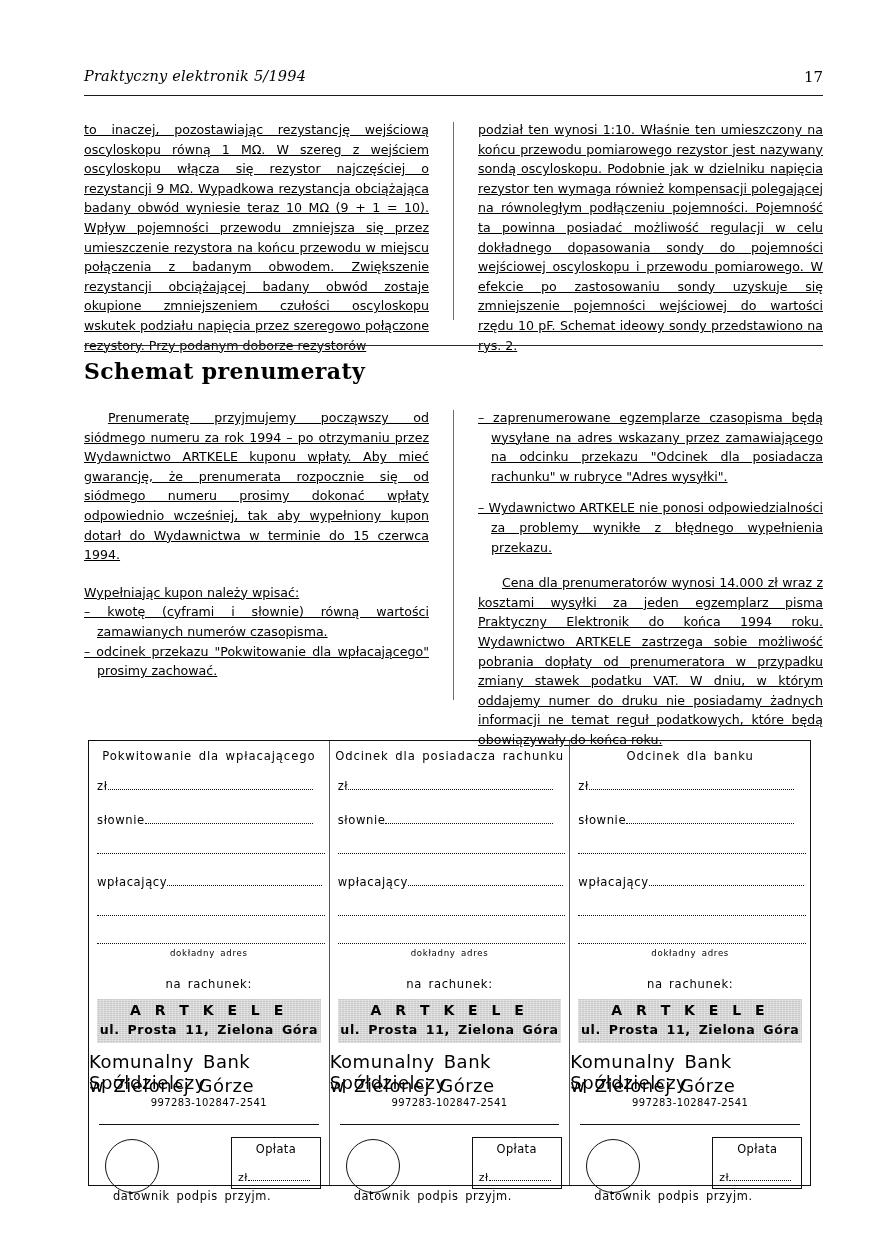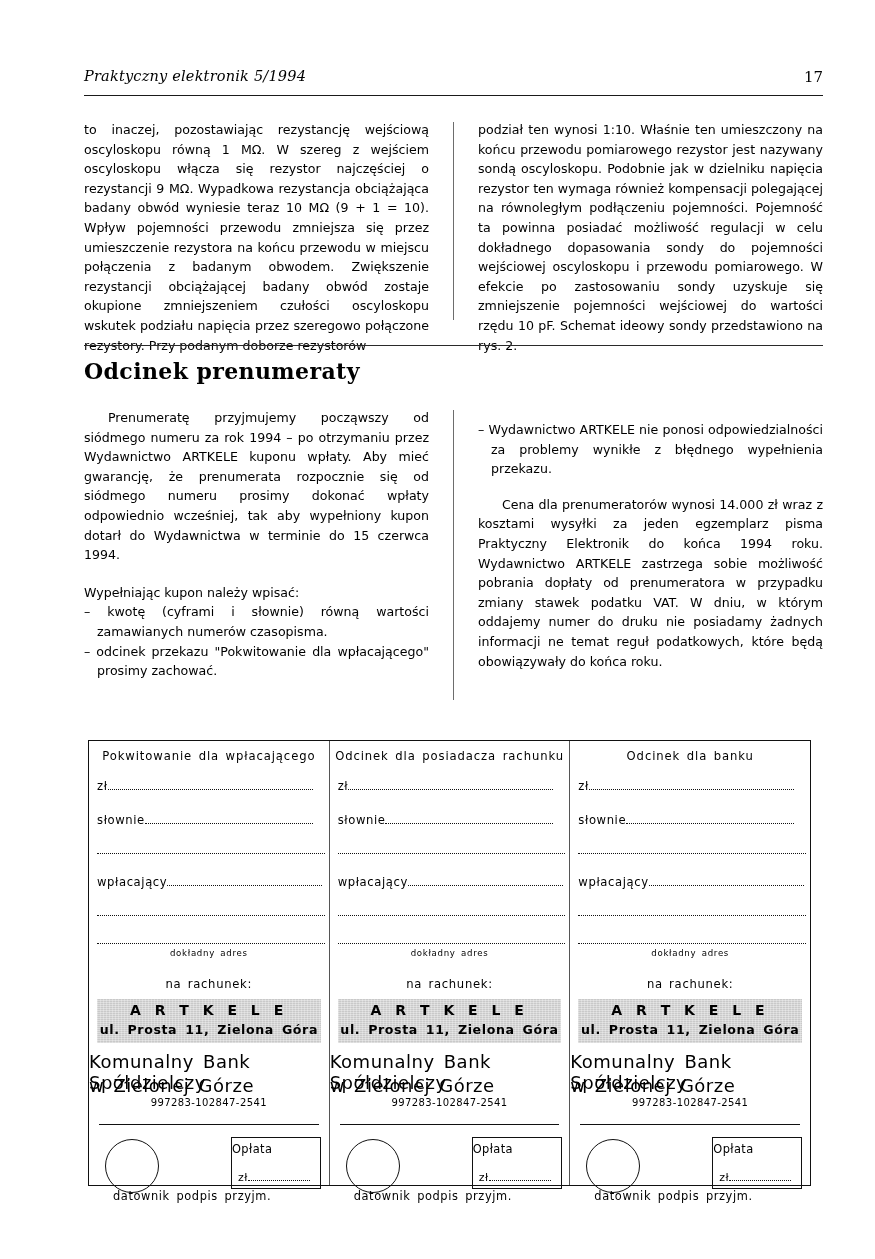--- a/index.html
+++ b/index.html
@@ -60,20 +60,21 @@
   
   .cols {
     position: absolute;
     left: 68px;
     width: 739px;
     display: flex;
     justify-content: space-between;
   }
   .col {
     width: 345px;
+    text-decoration: underline;
   }
   .col-divider {
     position: absolute;
     width: 0;
     border-left: 0.8px solid #6d6d6d;
   }
 
   p.body {
     margin: 0;
     font-size: 12.6px;
@@ -254,20 +255,21 @@
   }
   .fee-box {
     position: absolute;
     border: 1.4px solid #111111;
     box-sizing: border-box;
   }
   .fee-label {
     position: absolute;
     left: 0; right: 0;
     top: 4px;
+    text-align: center;
     font-size: 11.4px;
     letter-spacing: 0.4px;
   }
   .fee-zl {
     position: absolute;
     left: 6px;
     right: 5px;
     bottom: 4px;
     font-size: 11px;
     letter-spacing: 0.5px;
@@ -302,32 +304,33 @@
     <div class="col">
       <p class="body">to inaczej, pozostawiając rezystancję wejściową oscyloskopu równą 1 MΩ. W szereg z wejściem oscyloskopu włącza się rezystor najczęściej o rezystancji 9 MΩ. Wypadkowa rezystancja obciążająca badany obwód wyniesie teraz 10 MΩ (9 + 1 = 10). Wpływ pojemności przewodu zmniejsza się przez umieszczenie rezystora na końcu przewodu w miejscu połączenia z badanym obwodem. Zwiększenie rezystancji obciążającej badany obwód zostaje okupione zmniejszeniem czułości oscyloskopu wskutek podziału napięcia przez szeregowo połączone rezystory. Przy podanym doborze rezystorów</p>
     </div>
     <div class="col">
       <p class="body">podział ten wynosi 1:10. Właśnie ten umieszczony na końcu przewodu pomiarowego rezystor jest nazywany sondą oscyloskopu. Podobnie jak w dzielniku napięcia rezystor ten wymaga również kompensacji polegającej na równoległym podłączeniu pojemności. Pojemność ta powinna posiadać możliwość regulacji w celu dokładnego dopasowania sondy do pojemności wejściowej oscyloskopu i przewodu pomiarowego. W efekcie po zastosowaniu sondy uzyskuje się zmniejszenie pojemności wejściowej do wartości rzędu 10 pF. Schemat ideowy sondy przedstawiono na rys. 2.</p>
     </div>
   </div>
   <div class="col-divider" style="left:437px; top:122px; height:198px;"></div>
 
   <div class="rule-section" style="top:345px;"></div>
-  <div class="section-title" style="top:358px;">Odcinek prenumeraty</div>
+  <div class="section-title" style="top:358px;">Schemat prenumeraty</div>
 
   <div class="cols" style="top:408px;">
 
     <div class="col">
       <p class="body indent">Prenumeratę przyjmujemy począwszy od siódmego numeru za rok 1994 – po otrzymaniu przez Wydawnictwo ARTKELE kuponu wpłaty. Aby mieć gwarancję, że prenumerata rozpocznie się od siódmego numeru prosimy dokonać wpłaty odpowiednio wcześniej, tak aby wypełniony kupon dotarł do Wydawnictwa w terminie do 15 czerwca 1994.</p>
       <p class="body" style="margin-top:18px;">Wypełniając kupon należy wpisać:</p>
       <p class="dash-item">– kwotę (cyframi i słownie) równą wartości zamawianych numerów czasopisma.</p>
       <p class="dash-item">– odcinek przekazu "Pokwitowanie dla wpłacającego" prosimy zachować.</p>
     </div>
 
     <div class="col">
+      <p class="dash-item">– zaprenumerowane egzemplarze czasopisma będą wysyłane na adres wskazany przez zamawiającego na odcinku przekazu "Odcinek dla posiadacza rachunku" w rubryce "Adres wysyłki".</p>
       <p class="dash-item gap">– Wydawnictwo ARTKELE nie ponosi odpowiedzialności za problemy wynikłe z błędnego wypełnienia przekazu.</p>
       <p class="body indent" style="margin-top:16px;">Cena dla prenumeratorów wynosi 14.000 zł wraz z kosztami wysyłki za jeden egzemplarz pisma Praktyczny Elektronik do końca 1994 roku. Wydawnictwo ARTKELE zastrzega sobie możliwość pobrania dopłaty od prenumeratora w przypadku zmiany stawek podatku VAT. W dniu, w którym oddajemy numer do druku nie posiadamy żadnych informacji ne temat reguł podatkowych, które będą obowiązywały do końca roku.</p>
     </div>
 
   </div>
   <div class="col-divider" style="left:437px; top:410px; height:290px;"></div>
 
   <div class="form-outer">
     <div class="form-grid">
 

